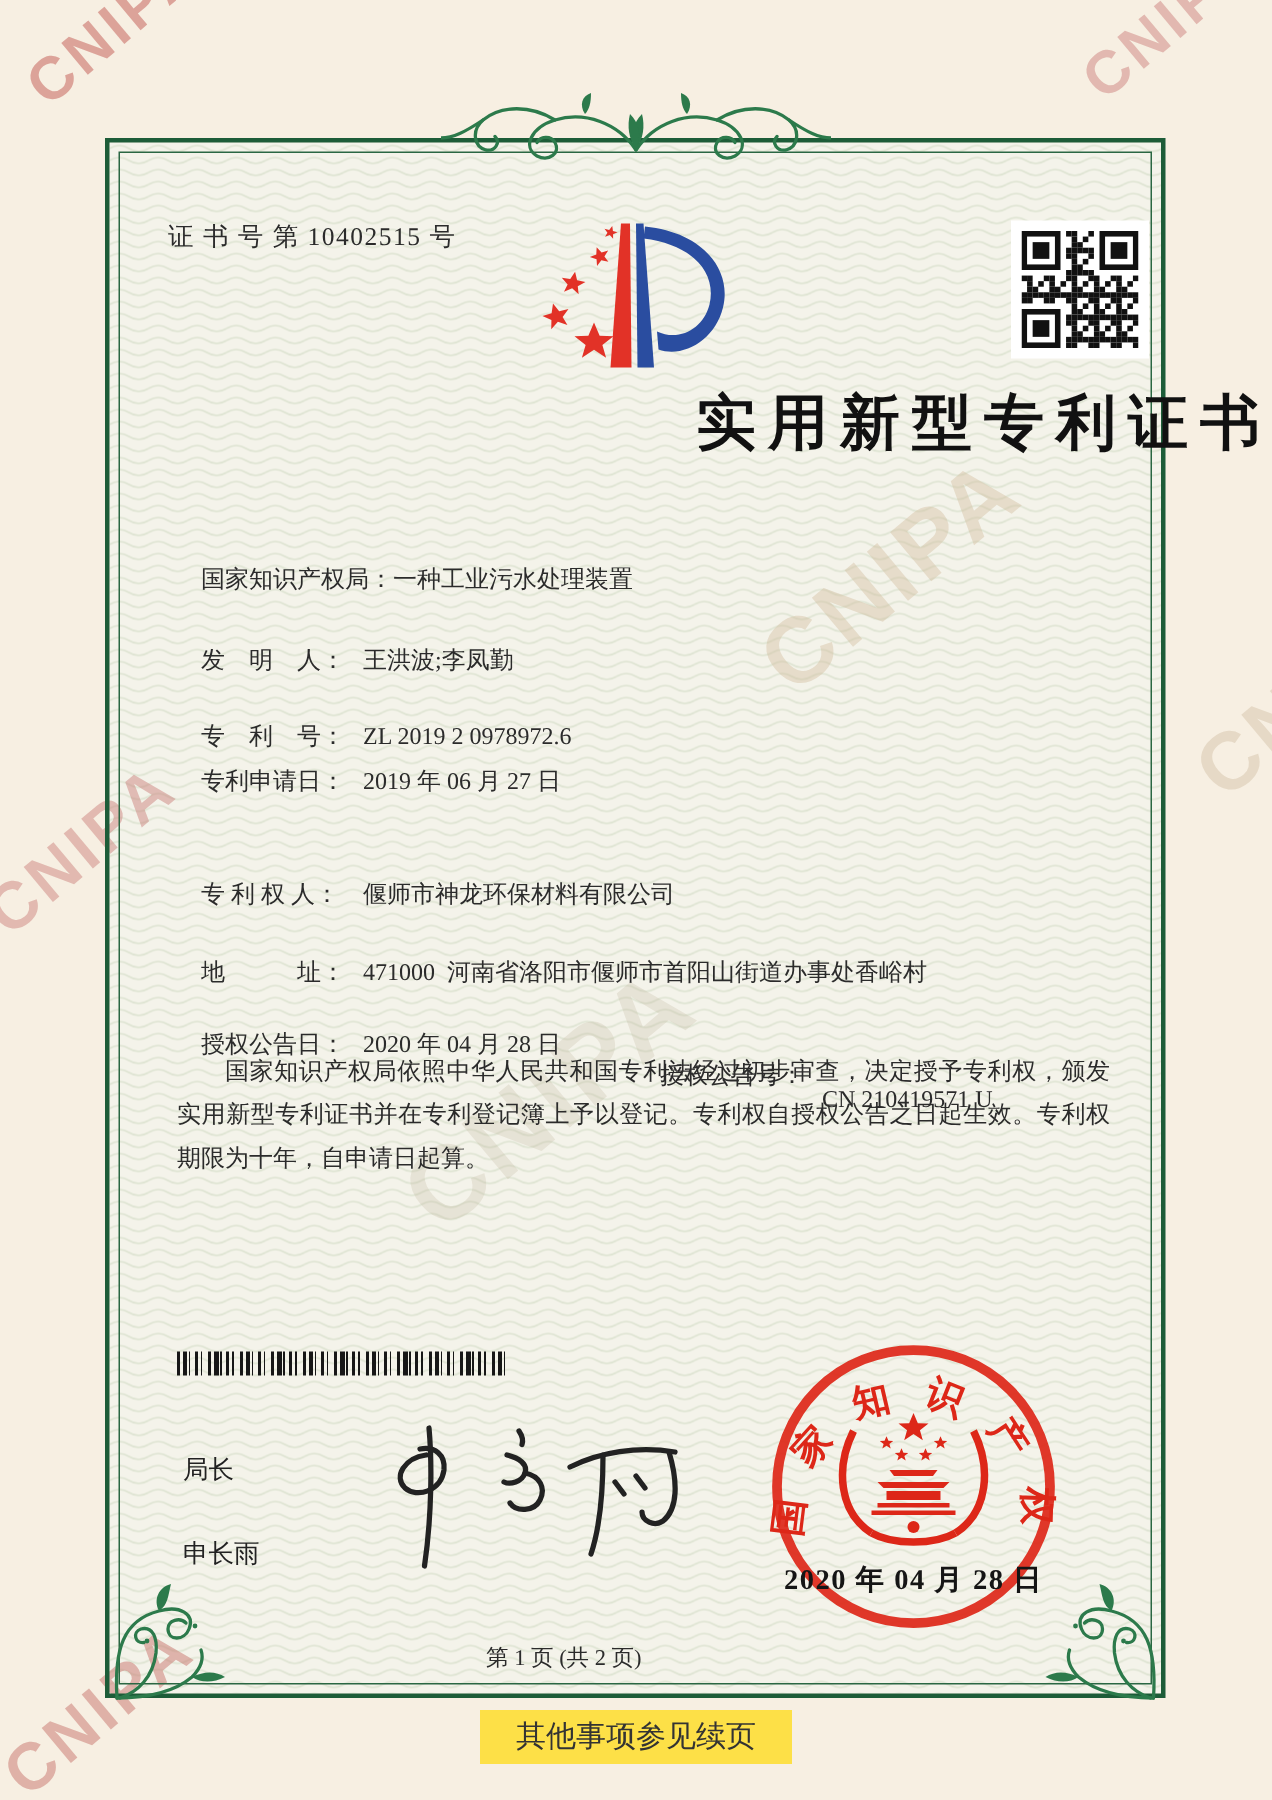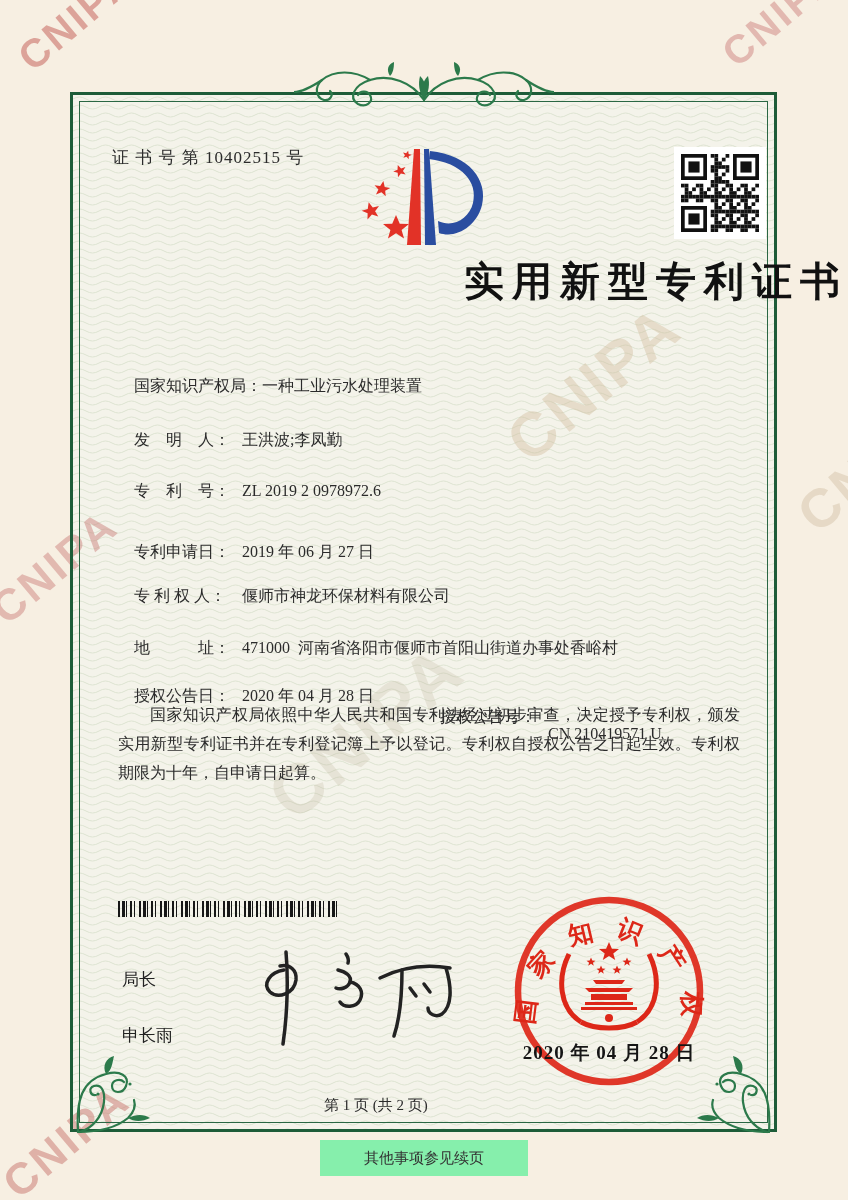--- a/index.html
+++ b/index.html
@@ -42,22 +42,22 @@
      #171717 16px 17px,transparent 17px 21px);}
   .sig-role{position:absolute;left:122px;top:968px;font-size:17px;z-index:4;
             font-family:"Liberation Sans","DejaVu Sans",sans-serif;color:#222;text-align:center;}
   .sig-name{position:absolute;left:122px;top:1004px;font-size:17px;z-index:4;
             font-family:"Liberation Sans","DejaVu Sans",sans-serif;color:#222;margin-top:20px;}
   .signature{position:absolute;left:250px;top:948px;z-index:4;}
   .seal{position:absolute;left:509px;top:891px;z-index:5;}
   .seal-date{position:absolute;left:518px;top:1040px;width:182px;text-align:center;font-size:19px;
              letter-spacing:1px;color:#151515;font-weight:600;z-index:6;white-space:pre;}
   .page-no{position:absolute;left:324px;top:1096px;width:200px;font-size:15px;z-index:4;white-space:pre;}
-  .cont-note{position:absolute;left:320px;top:1140px;width:208px;height:36px;line-height:36px;background:#86efac;
-             text-align:center;font-size:15px;color:#333;z-index:4;}
+  .cont-note{position:absolute;left:320px;top:1140px;width:208px;height:36px;line-height:36px;background:#fde047;
+             text-align:center;font-size:20px;color:#333;z-index:4;}
 </style>
 </head>
 <body>
 
 <div class="page">
 
   <span class="wm wm1">CNIPA</span>
   <span class="wm wm2">CNIPA</span>
   <span class="wm wm3">CNIPA</span>
   <span class="wm wm4">CNIPA</span>
@@ -304,21 +304,21 @@
 
   <div class="f-row" style="top:358px">
     <span class="f-label">国家知识产权局：</span><span class="f-value">一种工业污水处理装置</span>
   </div>
   <div class="f-row" style="top:412px">
     <span class="f-label">发　明　人：</span><span class="f-value">王洪波;李凤勤</span>
   </div>
   <div class="f-row" style="top:463px">
     <span class="f-label">专　利　号：</span><span class="f-value">ZL 2019 2 0978972.6</span>
   </div>
-  <div class="f-row" style="top:524px">
+  <div class="f-row" style="top:493px">
     <span class="f-label">专利申请日：</span><span class="f-value">2019 年 06 月 27 日</span>
   </div>
   <div class="f-row" style="top:568px">
     <span class="f-label">专 利 权 人：</span><span class="f-value">偃师市神龙环保材料有限公司</span>
   </div>
   <div class="f-row" style="top:620px">
     <span class="f-label">地　　　址：</span><span class="f-value">471000  河南省洛阳市偃师市首阳山街道办事处香峪村</span>
   </div>
   <div class="f-row" style="top:668px">
     <span class="f-label">授权公告日：</span><span class="f-value">2020 年 04 月 28 日</span>

